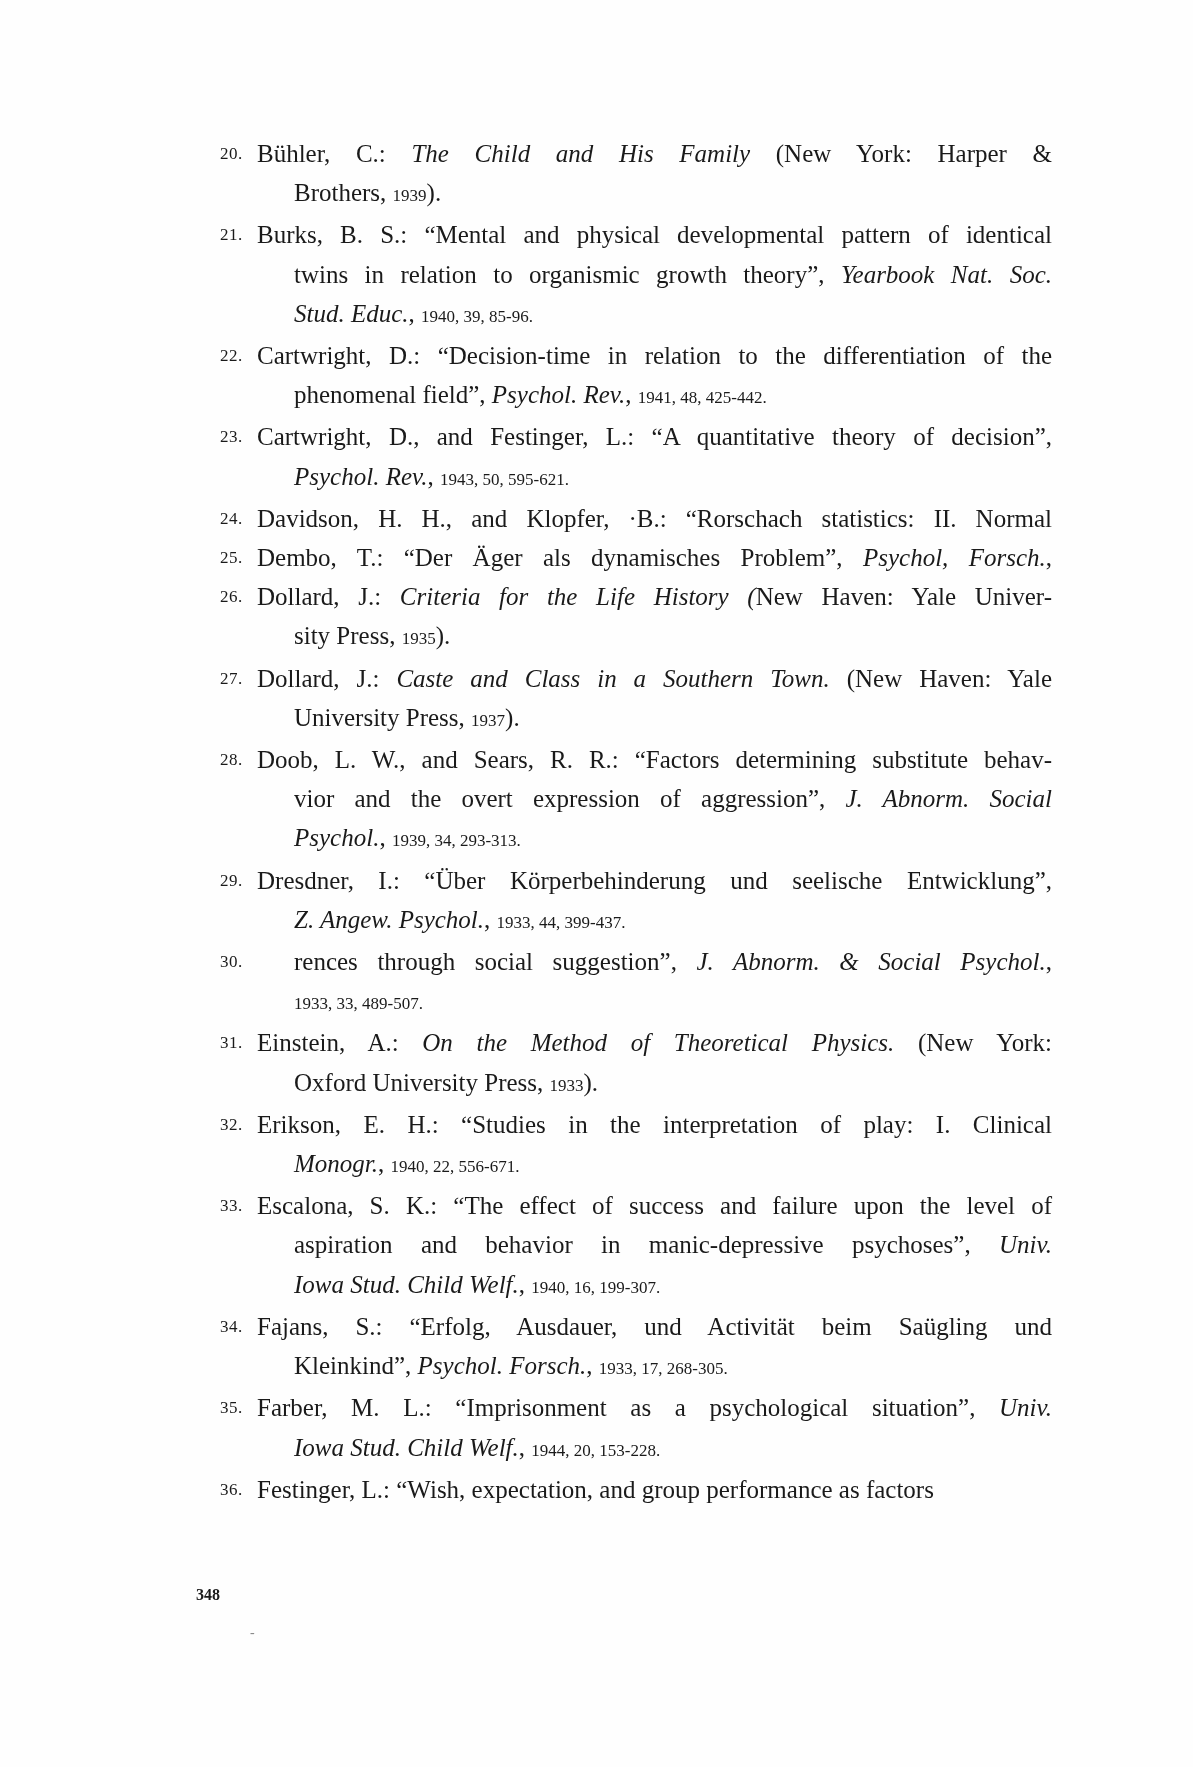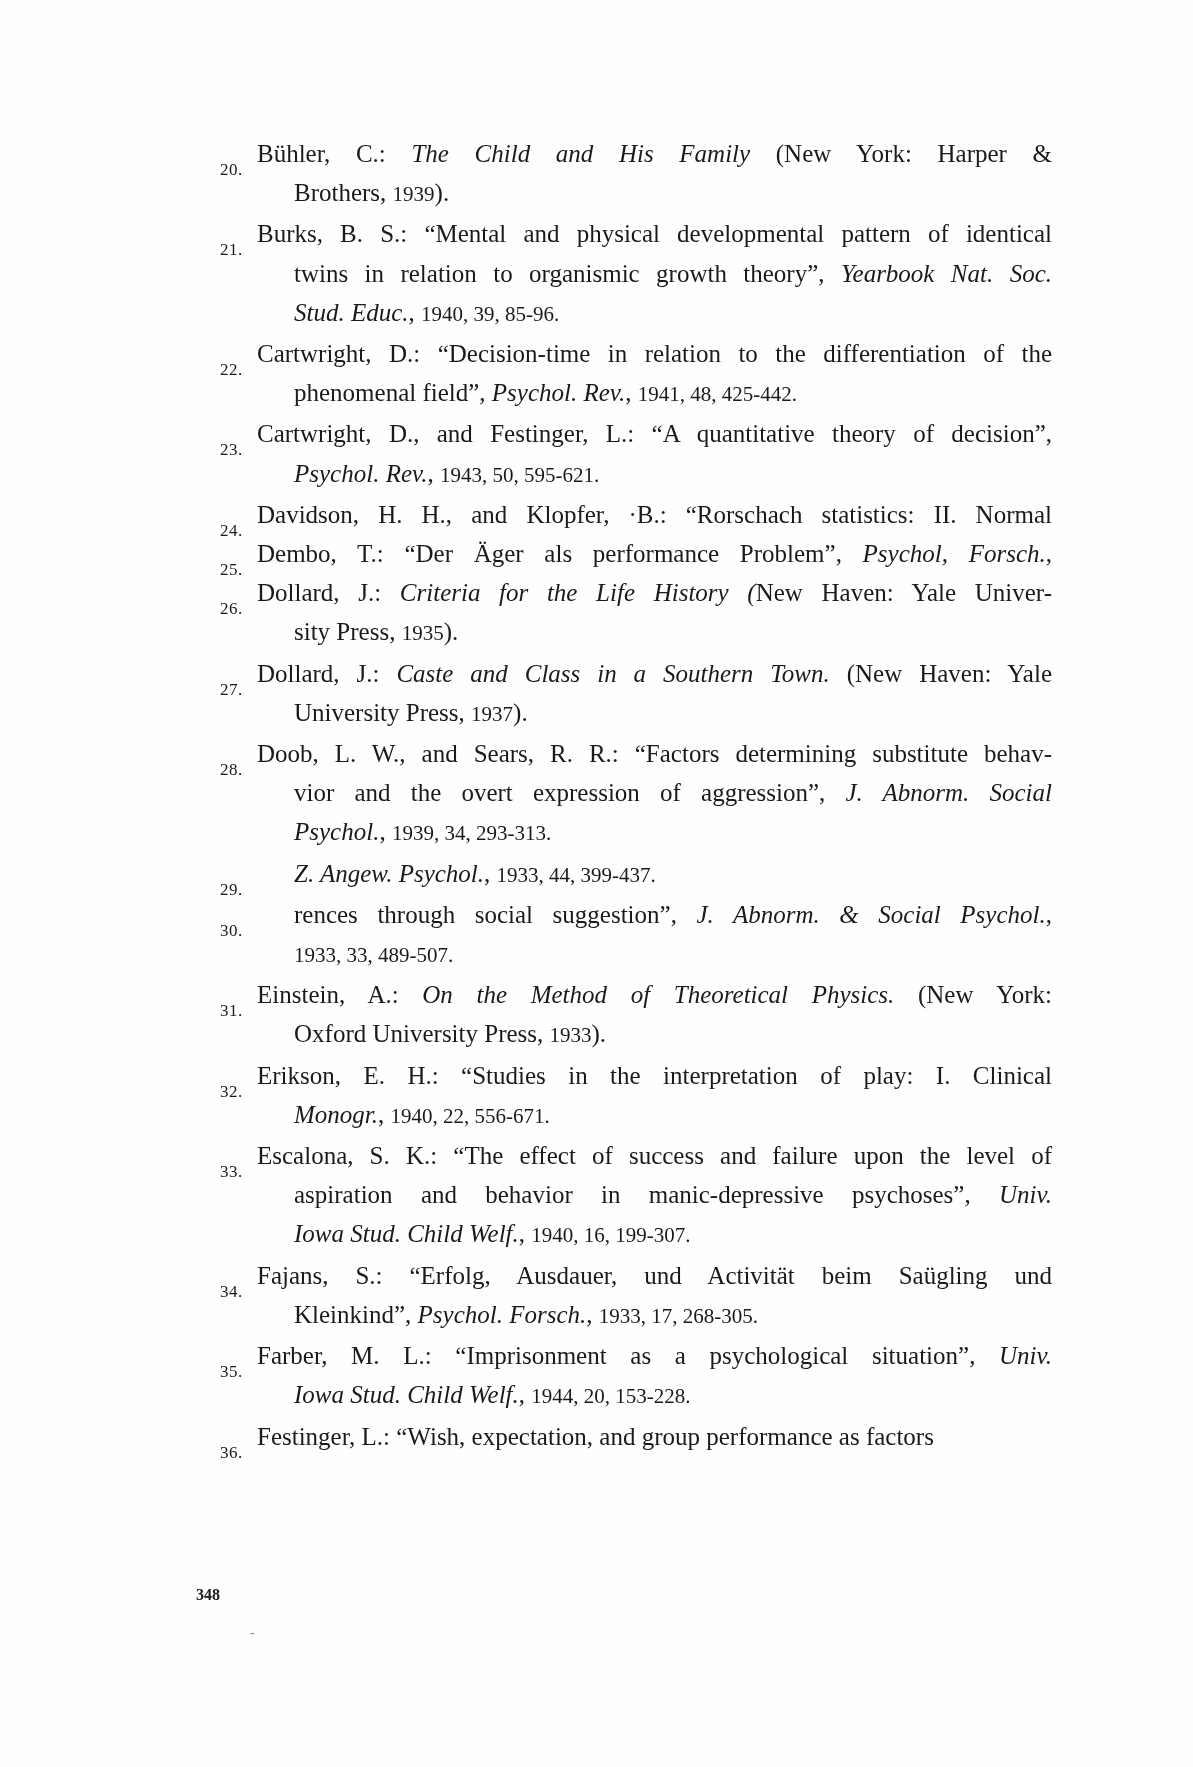--- a/index.html
+++ b/index.html
@@ -2,26 +2,26 @@
 <html><head>
 <meta charset="utf-8">
 <style>
   html, body { margin: 0; padding: 0; background: #ffffff; }
   body { width: 1193px; height: 1767px; position: relative; overflow: hidden;
          font-family: "Liberation Serif", "DejaVu Serif", serif; color: #1a1a1a; }
   .page { position: absolute; left: 0; top: 0; width: 1193px; height: 1767px; background: #fefefe; }
   .refs { position: absolute; left: 222px; top: 134px; width: 830px; }
   .ref { position: relative; padding-left: 35px; font-size: 25px; line-height: 39.2px;
          text-align: justify; text-align-last: left; }
-  .ref .num { position: absolute; left: -2px; top: 16px; font-size: 17px; letter-spacing: 0.5px; }
+  .ref .num { position: absolute; left: -2px; top: 0; font-size: 17px; letter-spacing: 0.5px; }
   .ref .line { display: block; white-space: nowrap; }
   .ref .line.cont { padding-left: 37px; }
   .ref .line.j { text-align: justify; text-align-last: justify; white-space: normal; }
   i { font-style: italic; }
-  .os { font-size: 21px; }
+  .os { font-size: 17px; }
   .pagenum { position: absolute; left: 196px; top: 1586px; font-size: 16px; font-weight: bold; }
   .dash { position: absolute; left: 250px; top: 1625px; font-size: 14px; color: #888; }
 </style>
 </head>
 <body>
 
 <div class="page">
   <div class="refs" id="refs">
       <div class="ref">
         <span class="num">20.</span>
@@ -43,40 +43,41 @@
         <span class="num">23.</span>
         <span class="line j"><span>Cartwright, D., and Festinger, L.: “A quantitative theory of decision”,</span></span>
         <span class="line cont"><i>Psychol. Rev.</i><span>, </span><span class="os">1943, 50, 595-621.</span></span>
       </div>
       <div class="ref">
         <span class="num">24.</span>
         <span class="line j"><span>Davidson, H. H., and Klopfer, ·B.: “Rorschach statistics: II. Normal</span></span>
       </div>
       <div class="ref">
         <span class="num">25.</span>
-        <span class="line j"><span>Dembo, T.: “Der Äger als performance Problem”, </span><i>Psychol, Forsch.</i><span>,</span></span>
+        <span class="line j"><span>Dembo, T.: “Der Äger als dynamisches Problem”, </span><i>Psychol, Forsch.</i><span>,</span></span>
       </div>
       <div class="ref">
         <span class="num">26.</span>
         <span class="line j"><span>Dollard, J.: </span><i>Criteria for the Life History (</i><span>New Haven: Yale Univer-</span></span>
         <span class="line cont"><span>sity Press, </span><span class="os">1935</span><span>).</span></span>
       </div>
       <div class="ref">
         <span class="num">27.</span>
         <span class="line j"><span>Dollard, J.: </span><i>Caste and Class in a Southern Town.</i><span> (New Haven: Yale</span></span>
         <span class="line cont"><span>University Press, </span><span class="os">1937</span><span>).</span></span>
       </div>
       <div class="ref">
         <span class="num">28.</span>
         <span class="line j"><span>Doob, L. W., and Sears, R. R.: “Factors determining substitute behav-</span></span>
         <span class="line cont j"><span>vior and the overt expression of aggression”, </span><i>J. Abnorm. Social</i></span>
         <span class="line cont"><i>Psychol.</i><span>, </span><span class="os">1939, 34, 293-313.</span></span>
       </div>
       <div class="ref">
         <span class="num">29.</span>
+        <span class="line j"><span>Dresdner, I.: “Über Körperbehinderung und seelische Entwicklung”,</span></span>
         <span class="line cont"><i>Z. Angew. Psychol.</i><span>, </span><span class="os">1933, 44, 399-437.</span></span>
       </div>
       <div class="ref">
         <span class="num">30.</span>
         <span class="line cont j"><span>rences through social suggestion”, </span><i>J. Abnorm. &amp; Social Psychol.</i><span>,</span></span>
         <span class="line cont"><span class="os">1933, 33, 489-507.</span></span>
       </div>
       <div class="ref">
         <span class="num">31.</span>
         <span class="line j"><span>Einstein, A.: </span><i>On the Method of Theoretical Physics.</i><span> (New York:</span></span>

